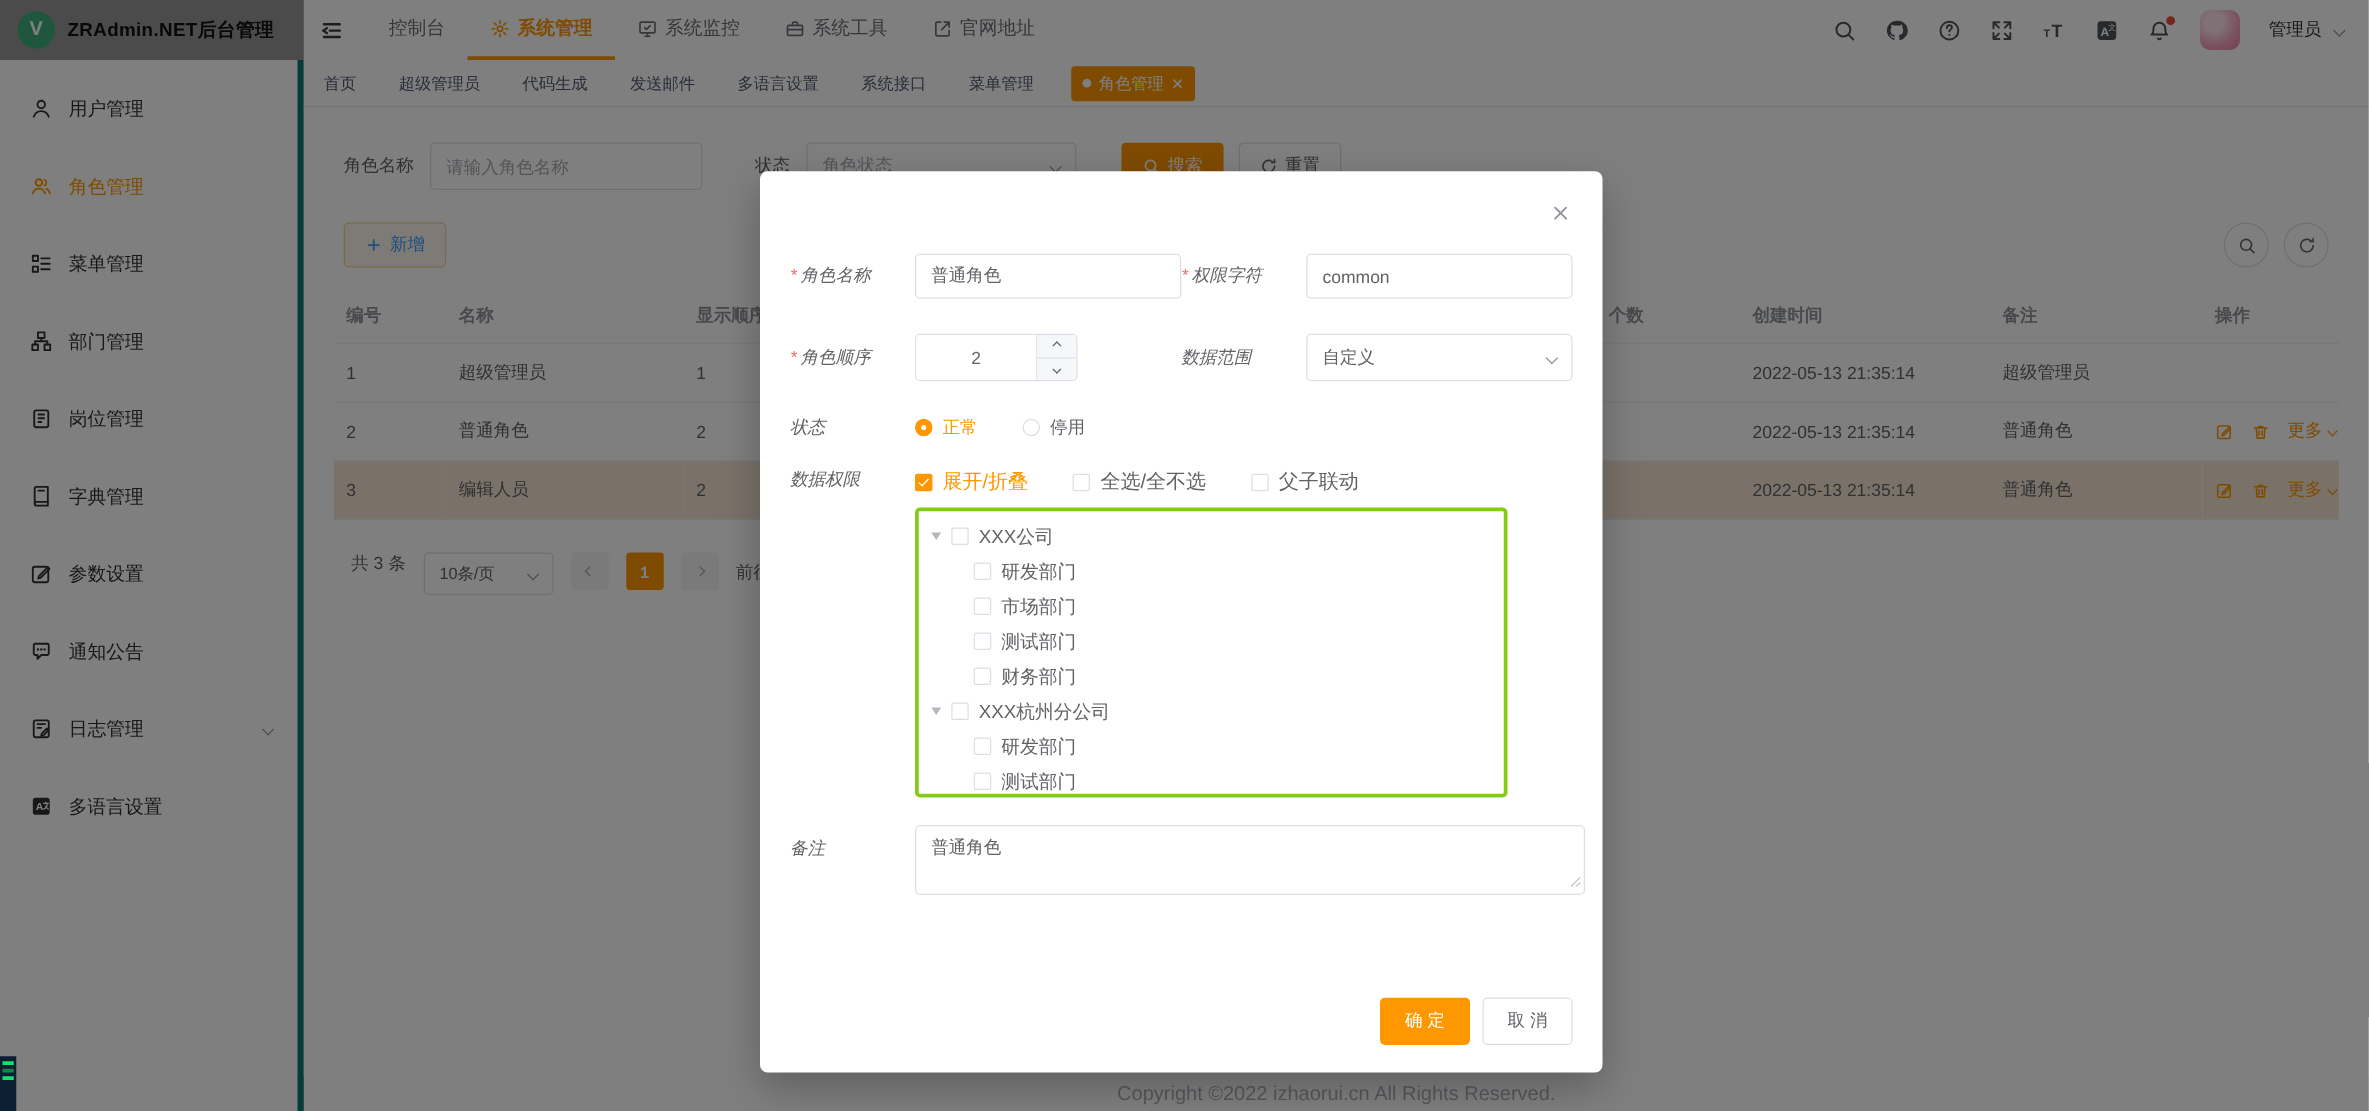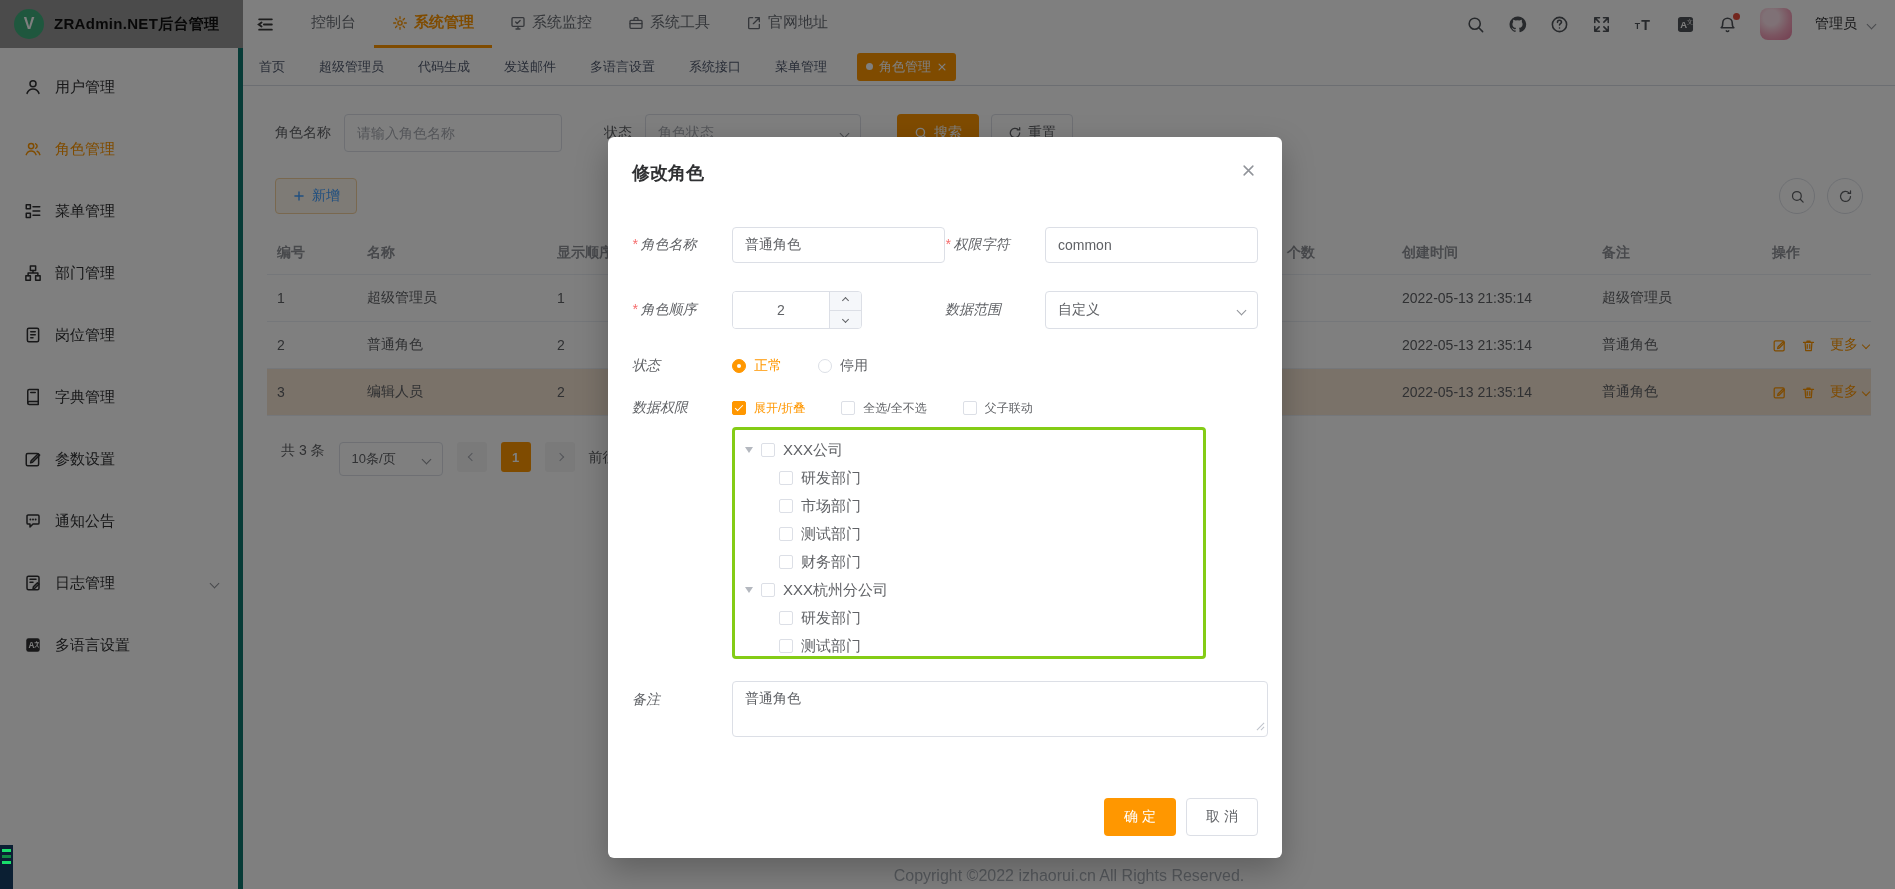--- a/index.html
+++ b/index.html
@@ -105,21 +105,21 @@
   .spin-btn .chev { width:5px; height:5px; border-width:1.4px; border-color:#606266; }
   .radio, .cbx-group { display:flex; align-items:center; gap:8px; margin-right:36px; cursor:pointer; }
   .radio-dot { width:14px; height:14px; border-radius:50%; border:1px solid #dcdfe6; background:#fff; position:relative; flex:none; }
   .radio.checked .radio-dot { background:#ff9700; border-color:#ff9700; }
   .radio.checked .radio-dot::after { content:""; position:absolute; left:4px; top:4px; width:4px; height:4px; border-radius:50%; background:#fff; }
   .radio span.lbl { font-size:14px; color:#606266; }
   .radio.checked span.lbl { color:#ff9700; }
   .cb { width:14px; height:14px; border:1px solid #dcdfe6; border-radius:2px; background:#fff; position:relative; flex:none; }
   .cbx-group.checked .cb { background:#ff9700; border-color:#ff9700; }
   .cbx-group.checked .cb::after { content:""; position:absolute; left:4px; top:1px; width:3px; height:7px; border-right:1.6px solid #fff; border-bottom:1.6px solid #fff; transform:rotate(45deg); }
-  .cbx-group span.lbl { font-size:12px; color:#606266; }
+  .cbx-group span.lbl { font-size:16px; color:#606266; }
   .cbx-group.checked span.lbl { color:#ff9700; }
   .tree-box { margin-left:100px; width:474px; height:232px; border:3px solid #84cc16; border-radius:4px; padding:6px 0; overflow:hidden; }
   .tree-node { height:28px; display:flex; align-items:center; gap:8px; padding-left:10px; cursor:pointer; }
   .tree-node.child { padding-left:44px; }
   .tree-caret { width:0; height:0; border-left:4.5px solid transparent; border-right:4.5px solid transparent; border-top:6px solid #b4b8bf; }
   .tree-node span.lbl { font-size:15px; color:#606266; }
   .remark-row { display:flex; margin-bottom:0; }
   .remark-box { position:relative; width:536px; }
   .remark-box textarea { width:536px; height:56px; border:1px solid #dcdfe6; border-radius:4px; padding:8px 12px; font-size:14px; color:#606266; resize:none; font-family:inherit; }
   .resize-grip { position:absolute; right:3px; bottom:6px; }
@@ -559,21 +559,20 @@
       <span>页</span>
     </div>
   </div>
 </main>
 
 <div class="footer">Copyright ©2022 izhaorui.cn All Rights Reserved.</div>
 
 <div class="overlay"></div>
 
 <div class="modal">
-  <div class="modal-title">修改角色</div>
   <div class="modal-close">
     <span class="icon">
         <svg viewBox="0 0 24 24" width="15" height="15" fill="none" stroke="currentColor" stroke-width="2.4" stroke-linecap="round">
           <path d="M5 5l14 14M19 5L5 19"></path>
         </svg>
       </span>
   </div>
 
   <div class="modal-body">
     <div class="form-row">

